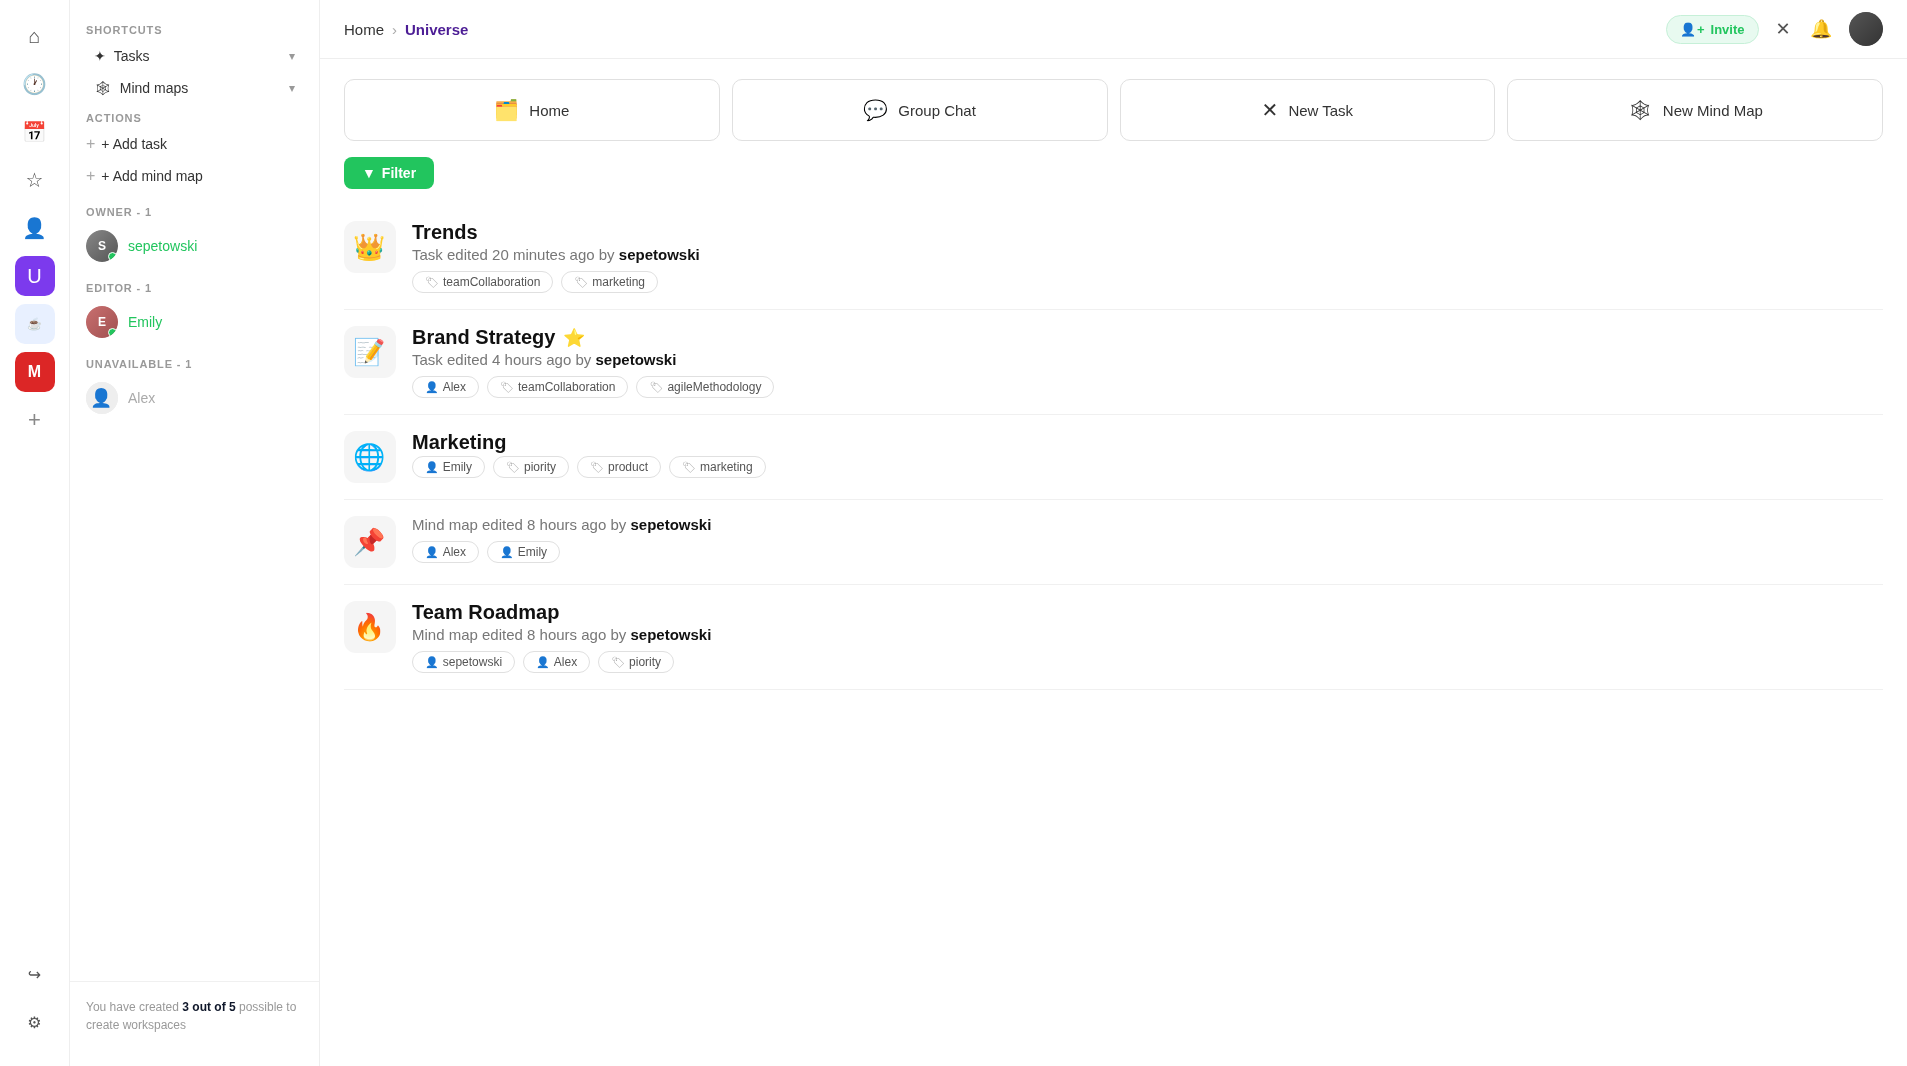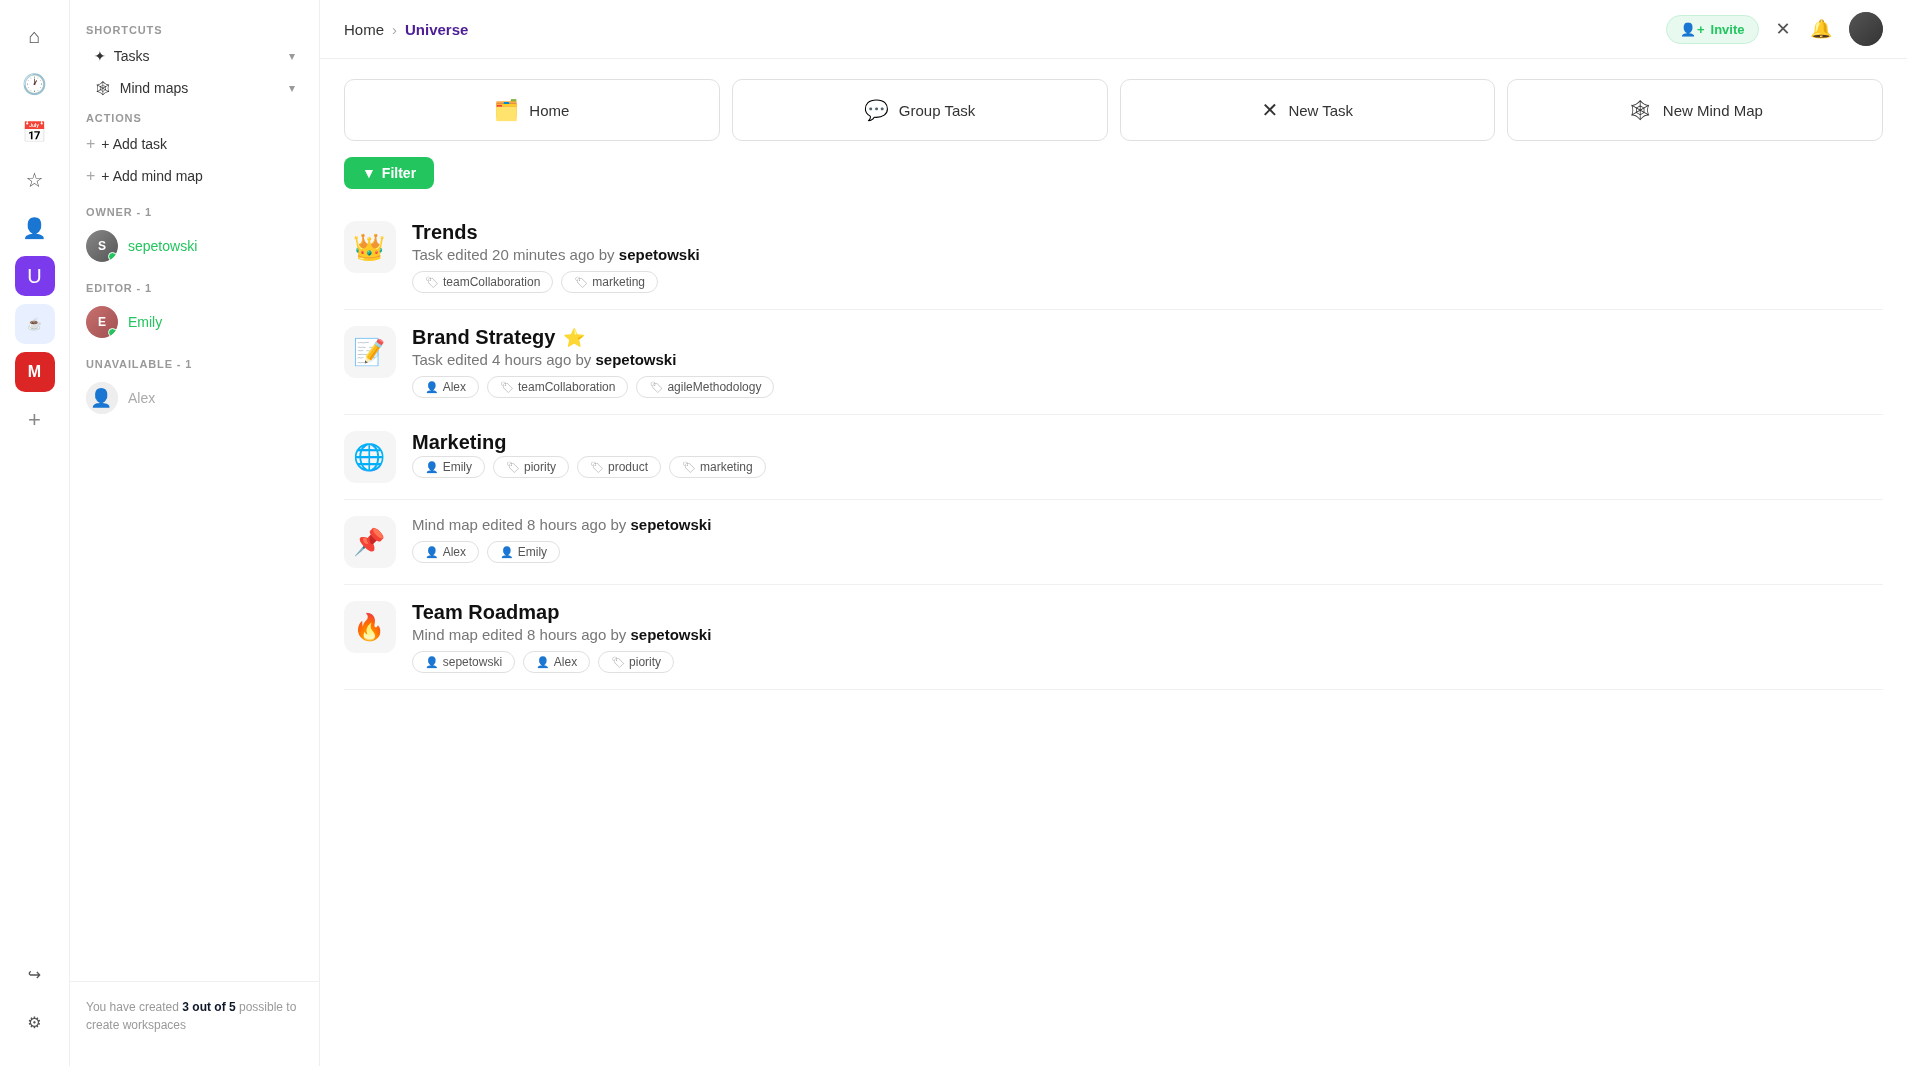--- a/index.html
+++ b/index.html
@@ -353,21 +353,21 @@
     </div>
   </div>
 
   <div class="action-buttons-row">
     <button class="action-btn">
       <span class="btn-icon">🗂️</span>
       <span>Home</span>
     </button>
     <button class="action-btn">
       <span class="btn-icon">💬</span>
-      <span>Group Task</span>
+      <span>Group Chat</span>
     </button>
     <button class="action-btn">
       <span class="btn-icon">✕</span>
       <span>New Task</span>
     </button>
     <button class="action-btn">
       <span class="btn-icon">🕸</span>
       <span>New Mind Map</span>
     </button>
   </div>

